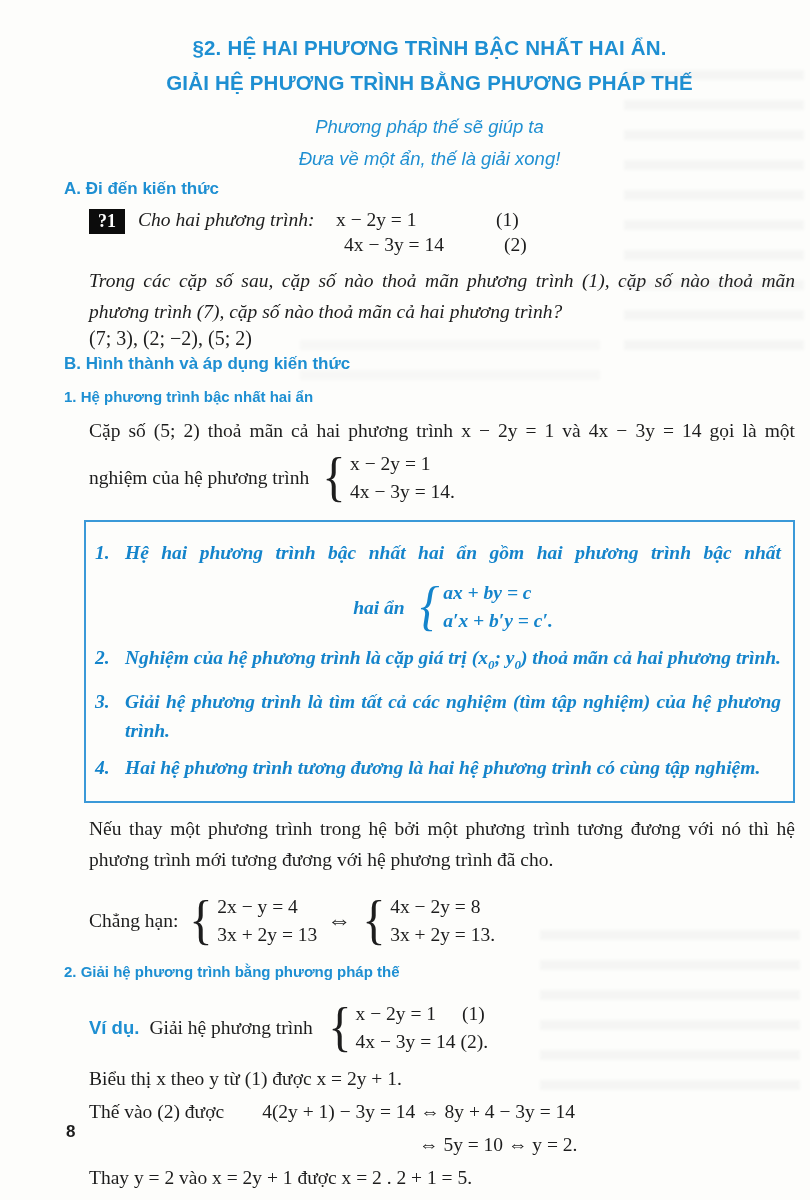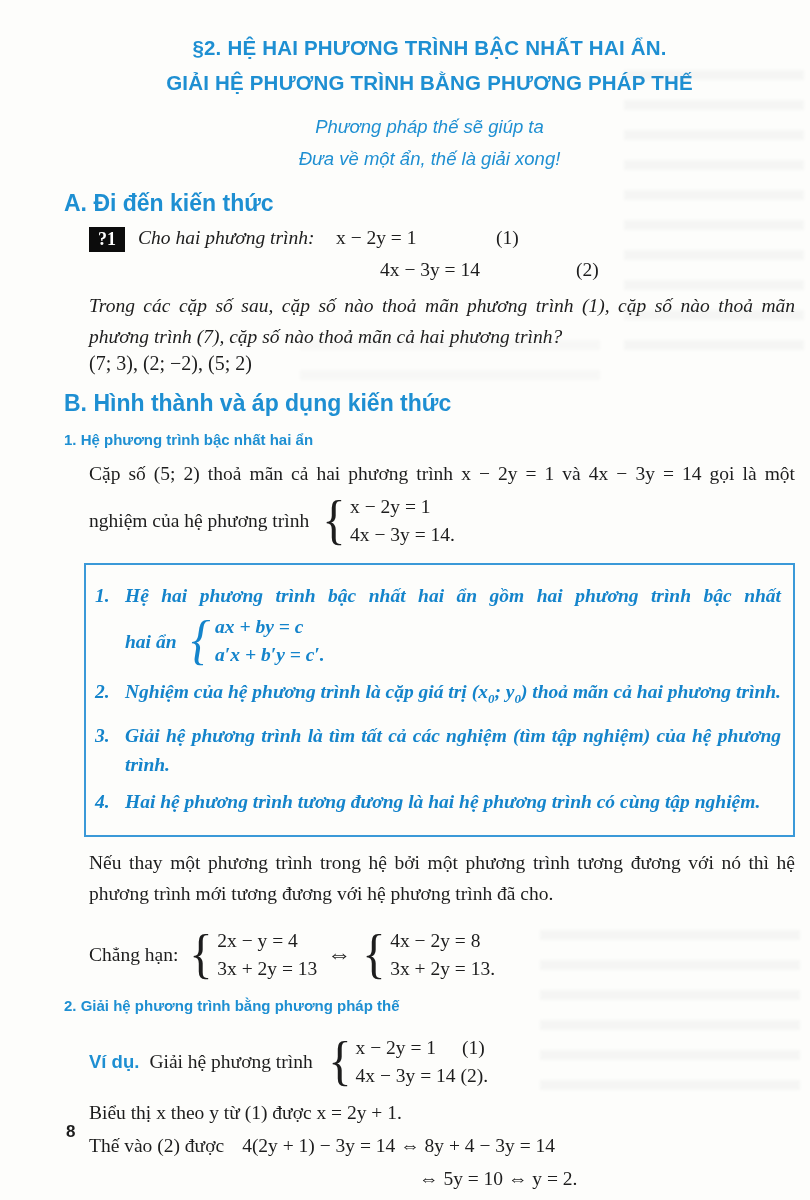--- a/index.html
+++ b/index.html
@@ -47,22 +47,22 @@
     font-style:italic;
     color:var(--blue);
     font-size:18.5px;
     line-height:32px;
     margin-top:11px;
   }
   .h-section{
     font-family:"Liberation Sans",sans-serif;
     font-weight:bold;
     color:var(--blue);
-    font-size:23px;
-    margin-top:15px;
+    font-size:17px;
+    margin-top:4px;
   }
   .h-sub{
     font-family:"Liberation Sans",sans-serif;
     font-weight:bold;
     color:var(--blue);
     font-size:15px;
     margin-top:14px;
   }
   .body-block{margin-left:25px;}
 
@@ -71,21 +71,21 @@
     display:inline-block;
     background:#0c0c0c;color:#ffffff;
     font-weight:bold;font-size:18px;
     padding:3px 9px 4px 9px;
     margin-right:13px;
     line-height:1;
   }
   .q-intro{font-style:italic;font-size:19.5px;flex:0 0 198px;}
   .eq-col{flex:0 0 160px;font-size:19.5px;}
   .eq-num{font-size:19.5px;}
-  .q-row2{display:flex;margin-top:7px;font-size:19.5px;gap:36px;}
+  .q-row2{display:flex;font-size:19.5px;}
   .q-row2 .spacer{flex:0 0 255px;}
   .question{
     font-style:italic;
     font-size:19.5px;
     line-height:31px;
     text-align:justify;
     margin-top:9px;
   }
   .pairs{
     text-align:left;
@@ -122,39 +122,39 @@
     background:#fdfdfb;
     padding:9px 12px 11px 9px;
     color:var(--box-blue);
     font-weight:bold;
     font-style:italic;
   }
   .def-item{display:flex;margin:7px 0 8px 0;}
   .def-item .no{flex:0 0 30px;font-size:19.5px;line-height:29px;}
   .def-item .tx{flex:1;font-size:19.5px;line-height:29px;text-align:justify;}
   .def-item .tx sub{font-size:13px;}
-  .def-sys-row{display:flex;align-items:center;margin-top:3px;}
+  .def-sys-row{display:flex;align-items:center;margin-top:12px;justify-content:center;}
   .def-sys-row .lead{margin-right:14px;font-size:19.5px;}
   .def-box .sys .lines .ln{font-weight:bold;font-style:italic;}
 
   .equiv-row{display:flex;align-items:center;margin-top:18px;font-size:19.5px;}
   .equiv-row .lbl{margin-right:10px;}
   .equiv-row .arrow{font-size:24px;margin:0 10px;}
 
   .vd-row{display:flex;align-items:center;margin-top:20px;font-size:19.5px;}
   .vd-label{
     font-family:"Liberation Sans",sans-serif;
     font-weight:bold;color:var(--blue);
     font-size:18.5px;margin-right:10px;
   }
   .vd-text{margin-right:14px;}
 
   .step{font-size:19.5px;line-height:26px;margin-top:7px;}
   .step-flex{display:flex;}
-  .step-flex .lead{margin-right:18px;}
+  .step-flex .lead{margin-right:38px;}
   .step-indent{margin-left:330px;}
 
   .page-num{
     position:absolute;
     left:66px;top:1122px;
     font-family:"Liberation Sans",sans-serif;
     font-weight:bold;
     font-size:17px;
   }
 </style>

